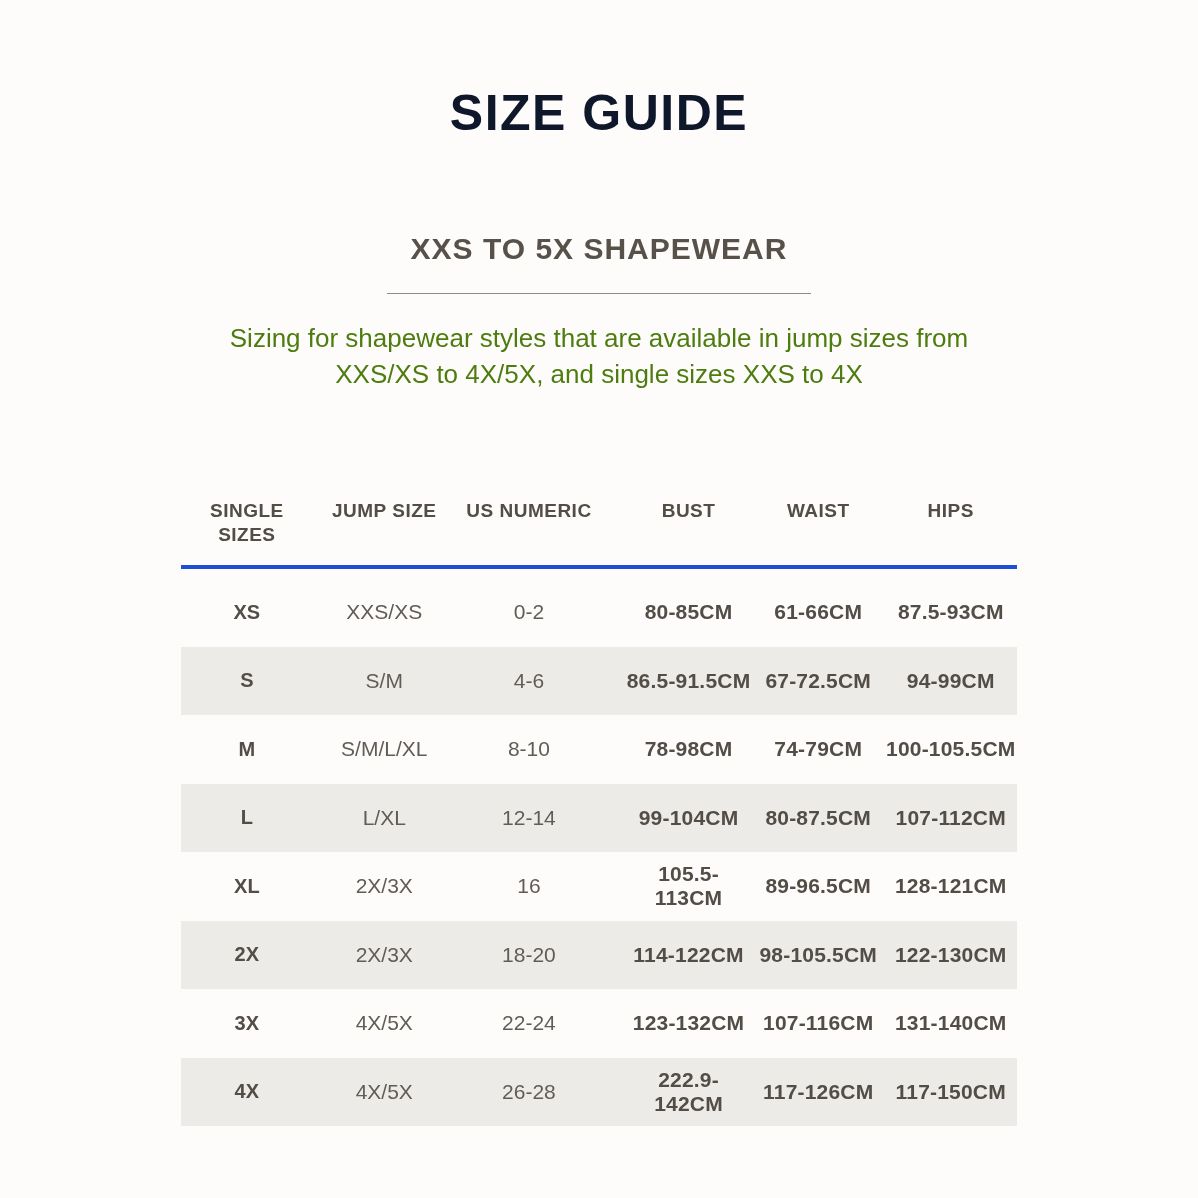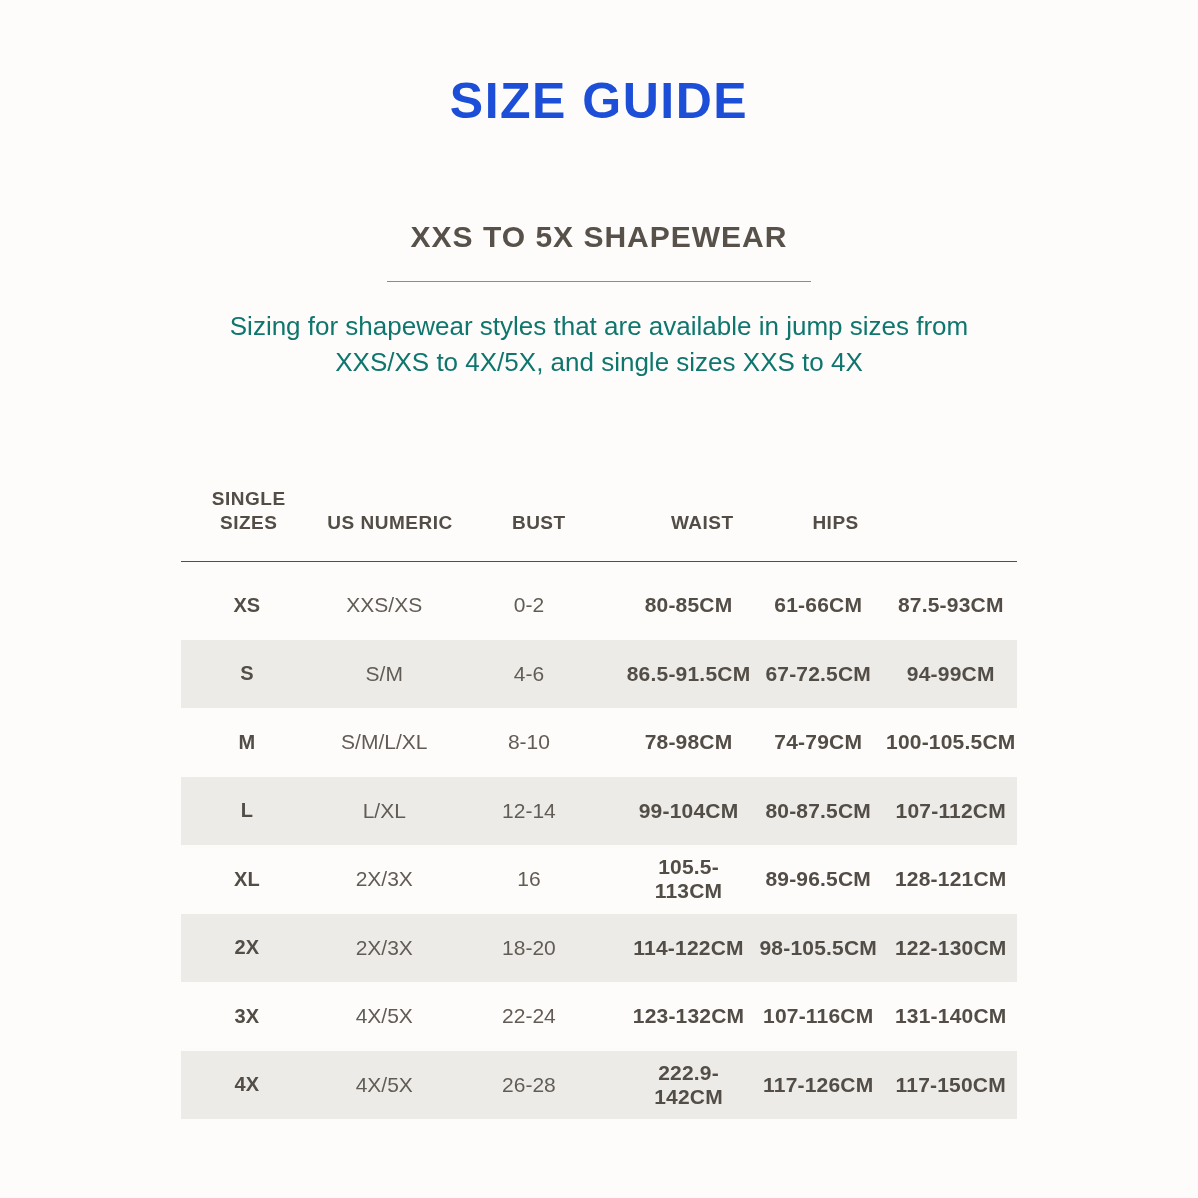--- a/index.html
+++ b/index.html
@@ -13,27 +13,27 @@
     font-family: "Liberation Sans", sans-serif;
     color: #5c564f;
     overflow: hidden;
   }
   .page {
     width: 1198px;
     height: 1198px;
     box-sizing: border-box;
   }
   .page-title {
-    margin: 0;
+    margin: 12px;
     padding-top: 76px;
     text-align: center;
     font-size: 50px;
     font-weight: 700;
     letter-spacing: 1.5px;
-    color: #1d4ed8;
+    color: #0f172a;
     line-height: 1;
   }
   .section-subtitle {
     margin: 8px;
     margin-top: 96px;
     text-align: center;
     font-size: 30px;
     font-weight: 600;
     letter-spacing: 1px;
     color: #57514a;
@@ -43,34 +43,33 @@
     width: 424px;
     height: 1px;
     background: #8f8a84;
     margin: 29px auto 0 auto;
   }
   .description {
     margin: 26px auto 0 auto;
     text-align: center;
     font-size: 26px;
     font-weight: 400;
-    color: #0f766e;
+    color: #4d7c0f;
     line-height: 36px;
     width: 860px;
   }
   .description span { display: block; }
   .size-table {
     width: 836px;
     margin: 107px auto 0 auto;
   }
   .table-header {
     display: flex;
-    border-bottom: 1px solid #1d4ed8;
-    padding-bottom: 26px;
-    align-items: flex-end;
+    border-bottom: 4px solid #1d4ed8;
+    padding-bottom: 18px;
   }
   .table-header .cell {
     font-weight: 700;
     font-size: 19px;
     letter-spacing: 0.5px;
     color: #524d46;
     line-height: 24px;
   }
   .table-body {
     margin-top: 9px;
@@ -125,20 +124,21 @@
   <div class="subtitle-rule"></div>
 
   <p class="description">
     <span>Sizing for shapewear styles that are available in jump sizes from</span>
     <span>XXS/XS to 4X/5X, and single sizes XXS to 4X</span>
   </p>
 
   <div class="size-table">
     <div class="table-header">
       <div class="cell">SINGLE SIZES</div>
+      <div class="cell">JUMP SIZE</div>
       <div class="cell">US NUMERIC</div>
       <div class="cell">BUST</div>
       <div class="cell">WAIST</div>
       <div class="cell">HIPS</div>
     </div>
 
     <div class="table-body">
       <div class="table-row">
         <div class="cell">XS</div>
         <div class="cell">XXS/XS</div>

